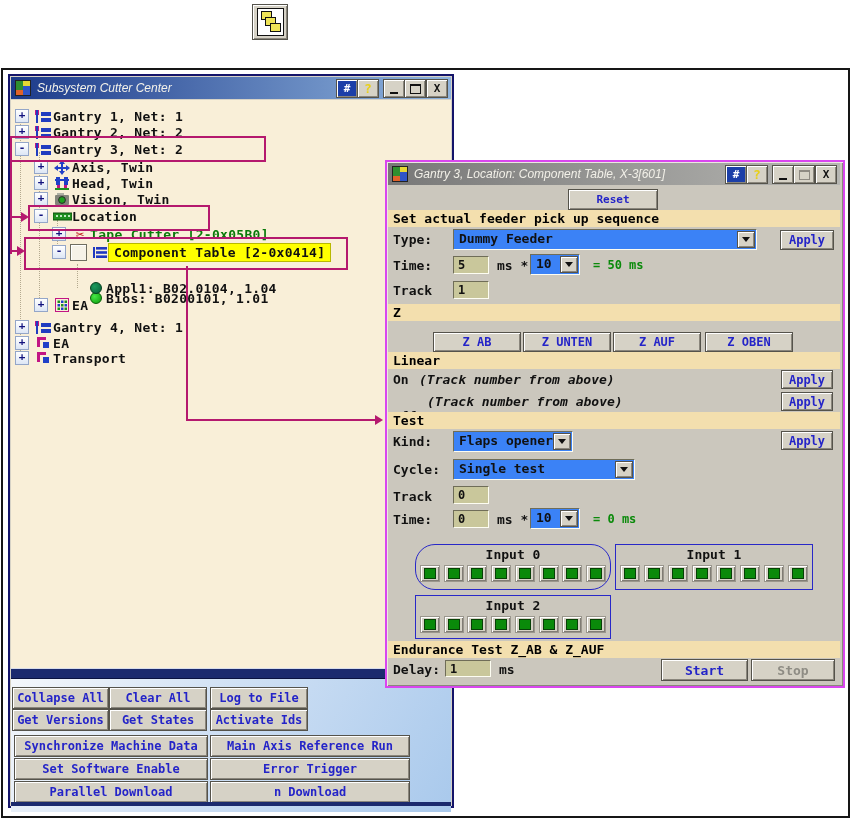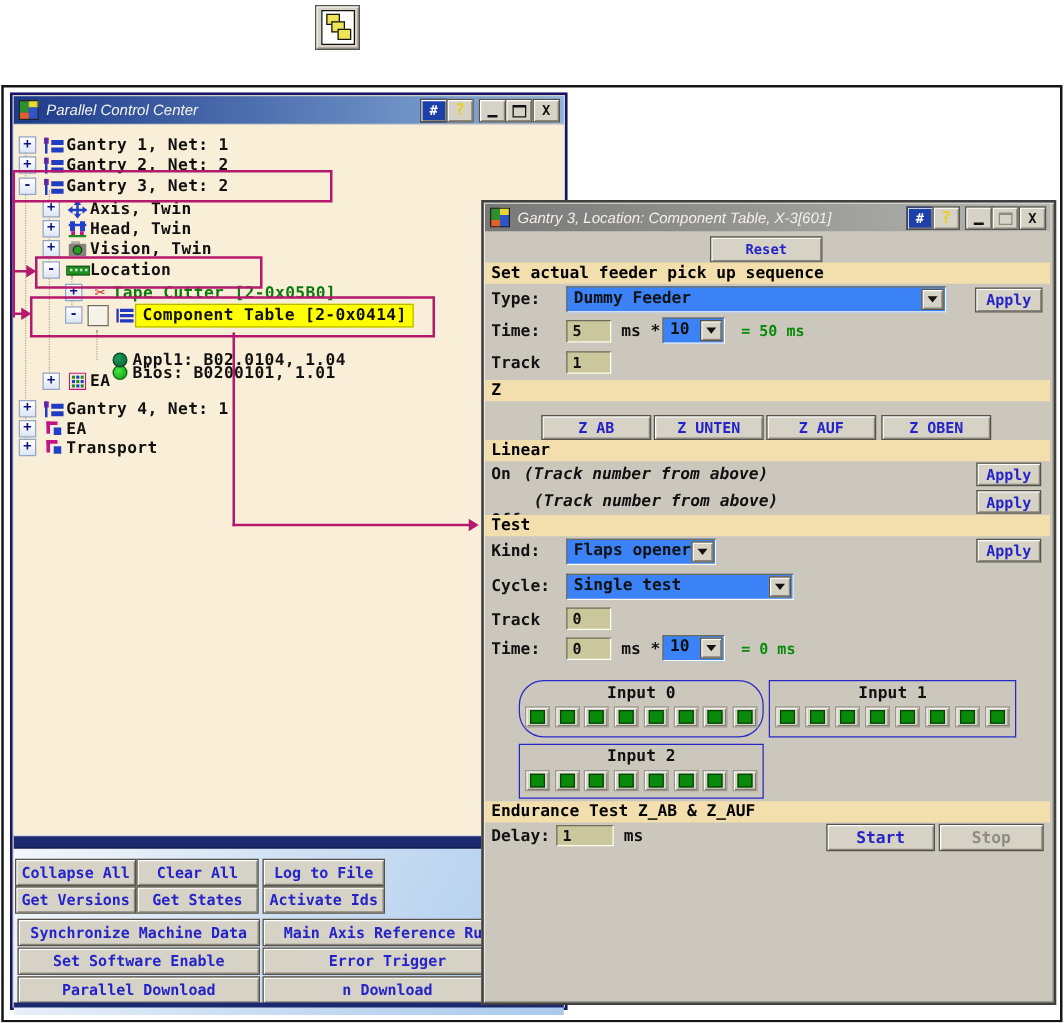--- a/index.html
+++ b/index.html
@@ -88,21 +88,21 @@
     <div class="abs" style="left:1px;top:1px;width:440px;height:22px;background:linear-gradient(to right,#1c3a8a,#8fb4de);display:flex;align-items:center;">
       <span class="abs" style="left:4px;top:3px;width:16px;height:16px;">
         <svg width="16" height="16">
             <rect x="0" y="0" width="8" height="10" fill="#2f8f2f"></rect>
             <rect x="8" y="0" width="8" height="6" fill="#e6d835"></rect>
             <rect x="8" y="6" width="8" height="10" fill="#2f55c8"></rect>
             <rect x="0" y="10" width="8" height="6" fill="#e0622a"></rect>
             <rect x="0.5" y="0.5" width="15" height="15" fill="none" stroke="#222"></rect>
           </svg>
       </span>
-      <span class="titletext" style="color:#f4f2ea;margin-left:26px;">Parallel Control Center</span>
+      <span class="titletext" style="color:#f4f2ea;margin-left:26px;">Subsystem Cutter Center</span>
       <span class="abs tb-btn grid" style="right:93px;top:2px;">#</span>
       <span class="abs tb-btn help" style="right:72px;top:2px;">?</span>
       <span class="abs tb-btn" style="right:46px;top:2px;">
           <i class="minglyph"></i>
         </span>
       <span class="abs tb-btn" style="right:25px;top:2px;">
           <i class="maxglyph"></i>
         </span>
       <span class="abs tb-btn" style="right:3px;top:2px;">X</span>
     </div>
@@ -304,21 +304,21 @@
       <div class="abs btn" style="left:3px;top:56px;width:192px;height:20px;">Synchronize Machine Data</div>
       <div class="abs btn" style="left:199px;top:56px;width:198px;height:20px;">Main Axis Reference Run</div>
       <div class="abs btn" style="left:3px;top:79px;width:192px;height:20px;">Set Software Enable</div>
       <div class="abs btn" style="left:3px;top:102px;width:192px;height:20px;">Parallel Download</div>
       <div class="abs btn" style="left:199px;top:79px;width:198px;height:20px;">Error Trigger</div>
       <div class="abs btn" style="left:199px;top:102px;width:198px;height:20px;">n Download</div>
     </div>
     <div class="abs" style="left:1px;top:726px;width:440px;height:4px;background:#1b2a6e;"></div>
   </div>
 
-  <div class="abs" style="left:385px;top:160px;width:460px;height:644px;background:#cbc7bd;border:2px solid #404040;box-shadow:inset 1px 1px 0 #ece8e0,inset -1px -1px 0 #8a867c;box-sizing:border-box;z-index:10;">
+  <div class="abs" style="left:385px;top:160px;width:460px;height:528px;background:#cbc7bd;border:2px solid #d946ef;box-shadow:inset 1px 1px 0 #ece8e0,inset -1px -1px 0 #8a867c;box-sizing:border-box;z-index:10;">
 
     <div class="abs" style="left:1px;top:1px;width:452px;height:22px;background:linear-gradient(to right,#787878,#b6b6b2);display:flex;align-items:center;">
       <span class="abs" style="left:4px;top:3px;width:16px;height:16px;">
         <svg width="16" height="16">
             <rect x="0" y="0" width="8" height="10" fill="#2f8f2f"></rect>
             <rect x="8" y="0" width="8" height="6" fill="#e6d835"></rect>
             <rect x="8" y="6" width="8" height="10" fill="#2f55c8"></rect>
             <rect x="0" y="10" width="8" height="6" fill="#e0622a"></rect>
             <rect x="0.5" y="0.5" width="15" height="15" fill="none" stroke="#222"></rect>
           </svg>

